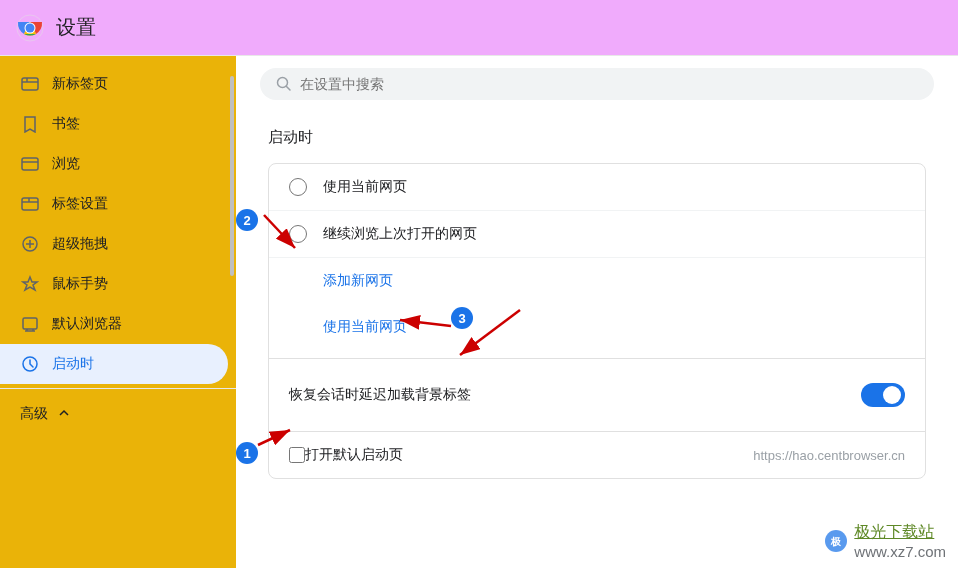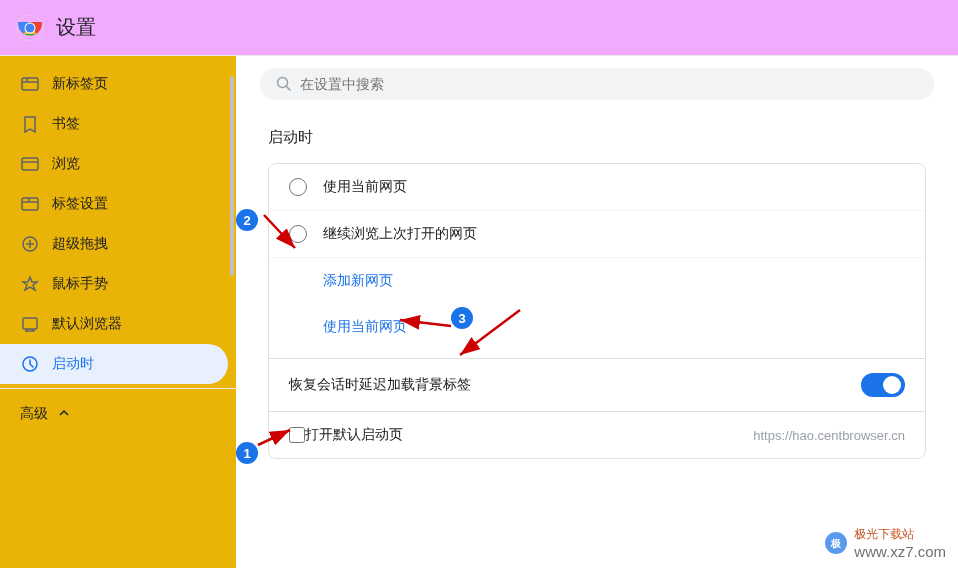--- a/index.html
+++ b/index.html
@@ -179,21 +179,21 @@
       text-decoration: none;
       padding: 6px 0;
       cursor: pointer;
       display: inline-block;
     }
 
     .toggle-row {
       display: flex;
       align-items: center;
       justify-content: space-between;
-      padding: 14px 20px;
+      padding: 24px 20px;
       border-top: 1px solid #e0e0e0;
       font-size: 14px;
       color: #202124;
     }
 
     
     .toggle-switch {
       position: relative;
       width: 44px;
       height: 24px;
@@ -259,22 +259,23 @@
     .watermark {
       position: fixed;
       bottom: 8px;
       right: 12px;
       display: flex;
       align-items: center;
       gap: 6px;
       opacity: 0.9;
     }
     .watermark-text {
-      font-size: 12px;
-      color: #c2410c;
+      font-size: 16px;
+      color: #4d7c0f;
+      text-decoration: underline;
     }
     .watermark-url {
       font-size: 15px;
       color: #5f6368;
     }
 
     
     .overlay {
       position: fixed;
       top: 0;

